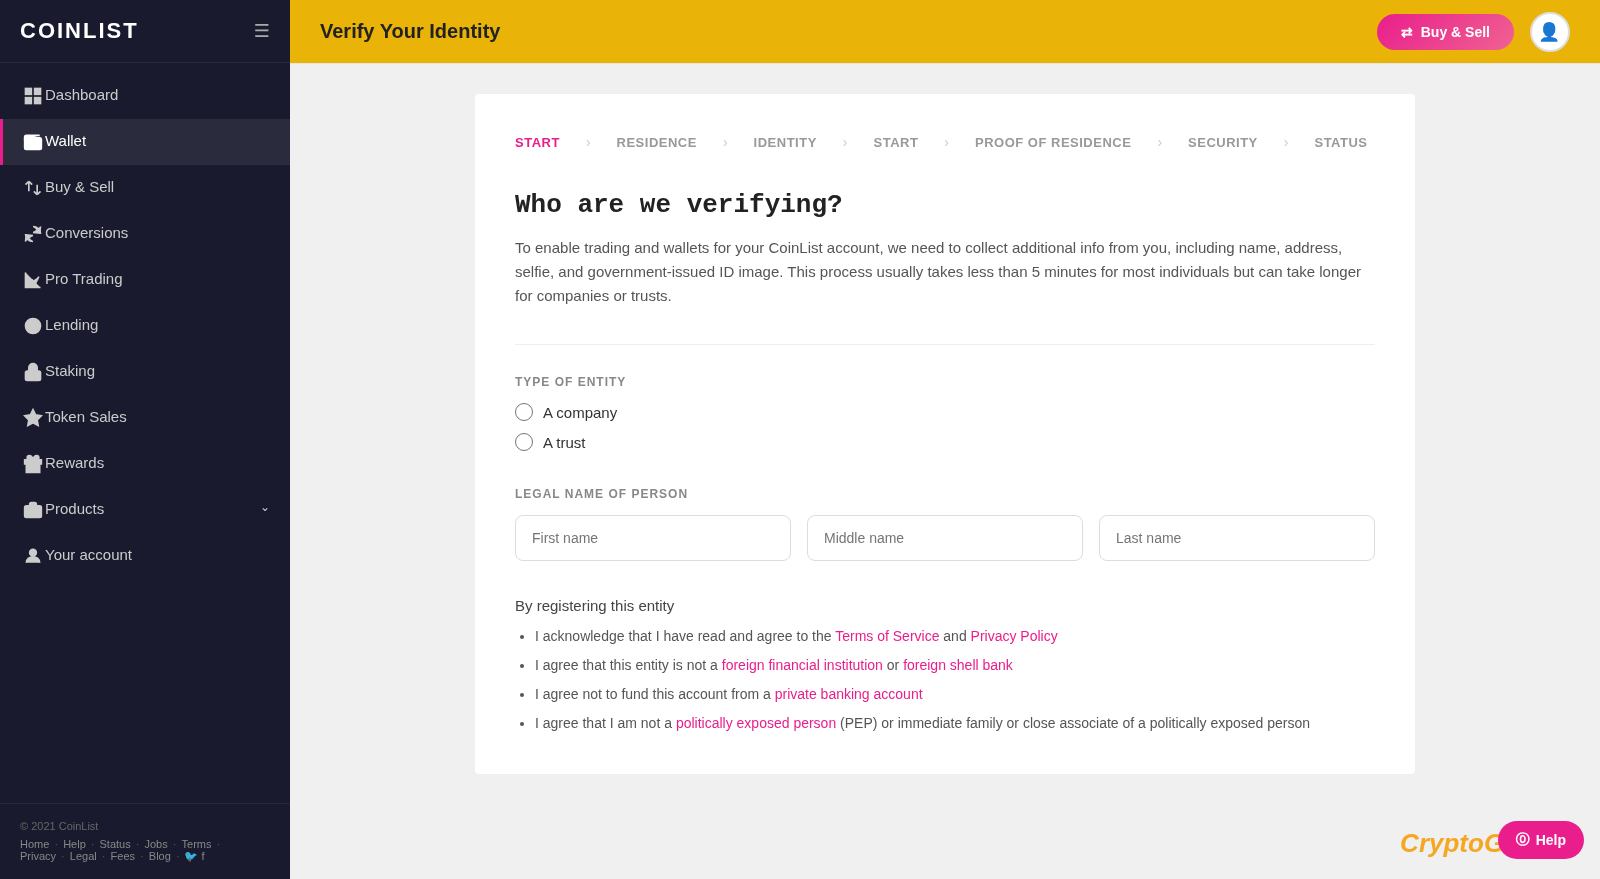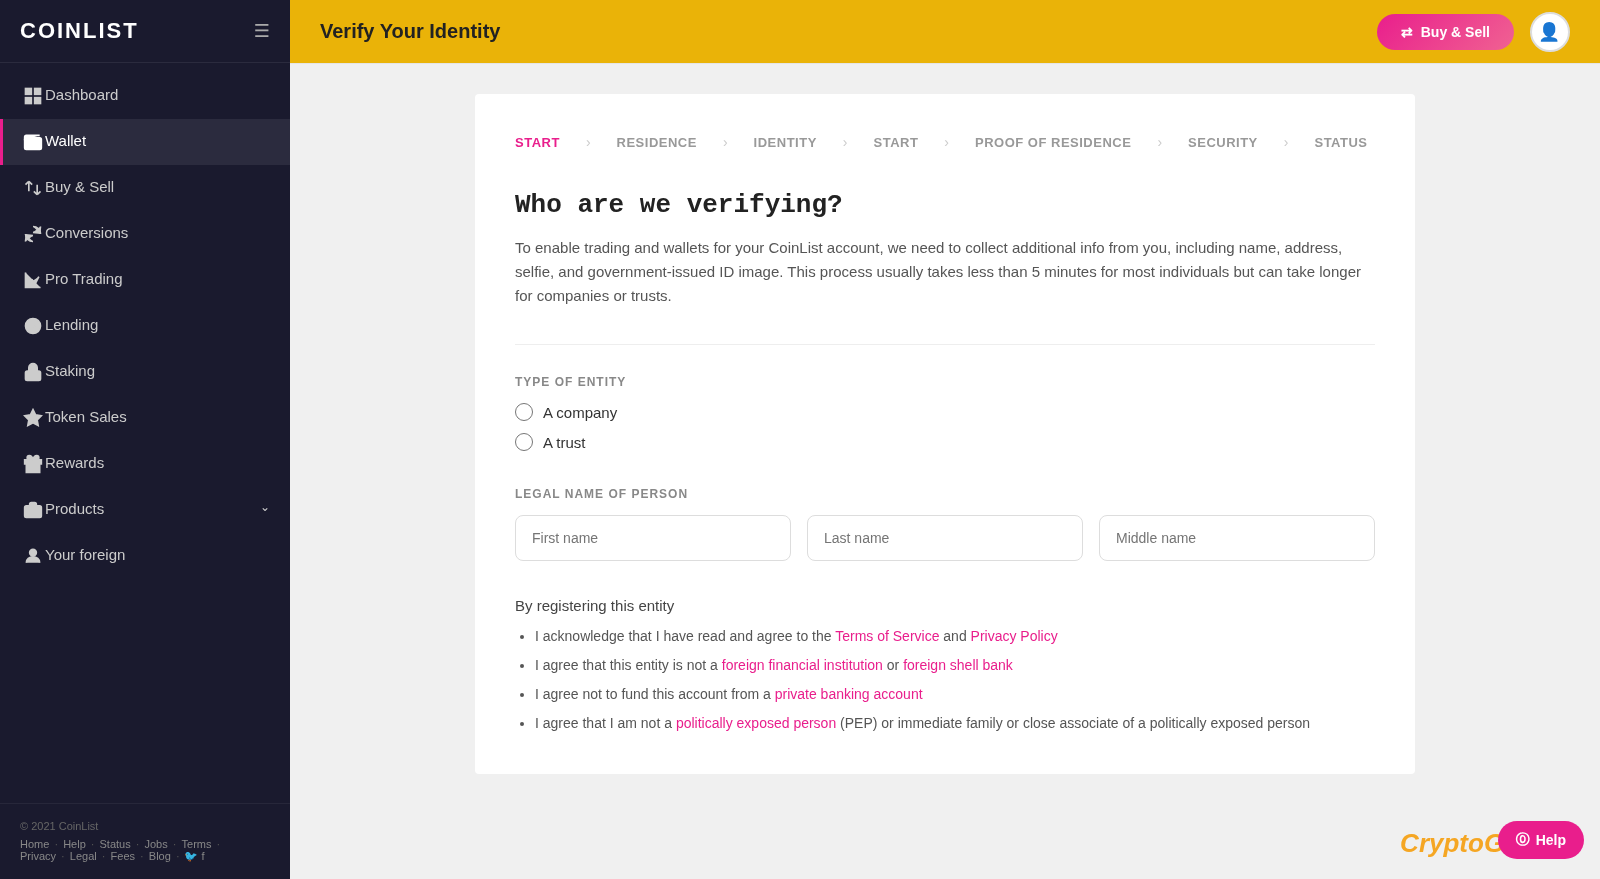--- a/index.html
+++ b/index.html
@@ -444,21 +444,21 @@
       <span class="nav-chevron">⌄</span>
     </div>
 
     <div class="nav-item">
       <span class="nav-icon">
         <svg class="svg-icon" viewBox="0 0 24 24" fill="none" stroke="currentColor" stroke-width="2">
             <circle cx="12" cy="8" r="4"></circle>
             <path d="M4 20c0-4 3.6-7 8-7s8 3 8 7"></path>
           </svg>
       </span>
-      <span>Your foreign</span>
+      <span>Your account</span>
     </div>
   </nav>
 
   <div class="sidebar-footer">
     <div class="copyright">© 2021 CoinList</div>
     <div class="links">
       <a href="#">Home</a><span> · </span>
       <a href="#">Help</a><span> · </span>
       <a href="#">Status</a><span> · </span>
       <a href="#">Jobs</a><span> · </span>
@@ -534,22 +534,22 @@
         </label>
         <label class="radio-item">
           <input type="radio" name="entity" value="trust" style="">
           <span>A trust</span>
         </label>
       </div>
 
       <p class="field-label">LEGAL NAME OF PERSON</p>
       <div class="name-fields">
         <input class="name-input" type="text" placeholder="First name" style="">
+        <input class="name-input" type="text" placeholder="Middle name" style="">
         <input class="name-input" type="text" placeholder="Last name" style="">
-        <input class="name-input" type="text" placeholder="Middle name" style="">
       </div>
 
       <div class="registering-section">
         <p class="registering-title">By registering this entity</p>
         <ul class="registering-list">
           <li>
             I acknowledge that I have read and agree to the
             <a href="#" class="link-pink">Terms of Service</a>
             and
             <a href="#" class="link-pink">Privacy Policy</a>

